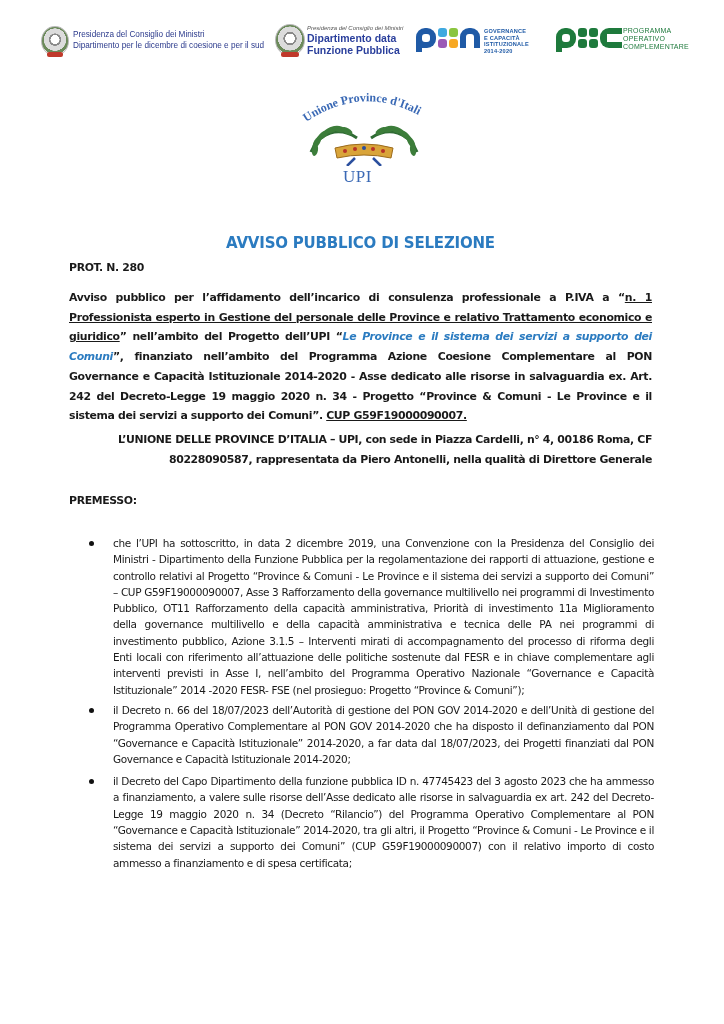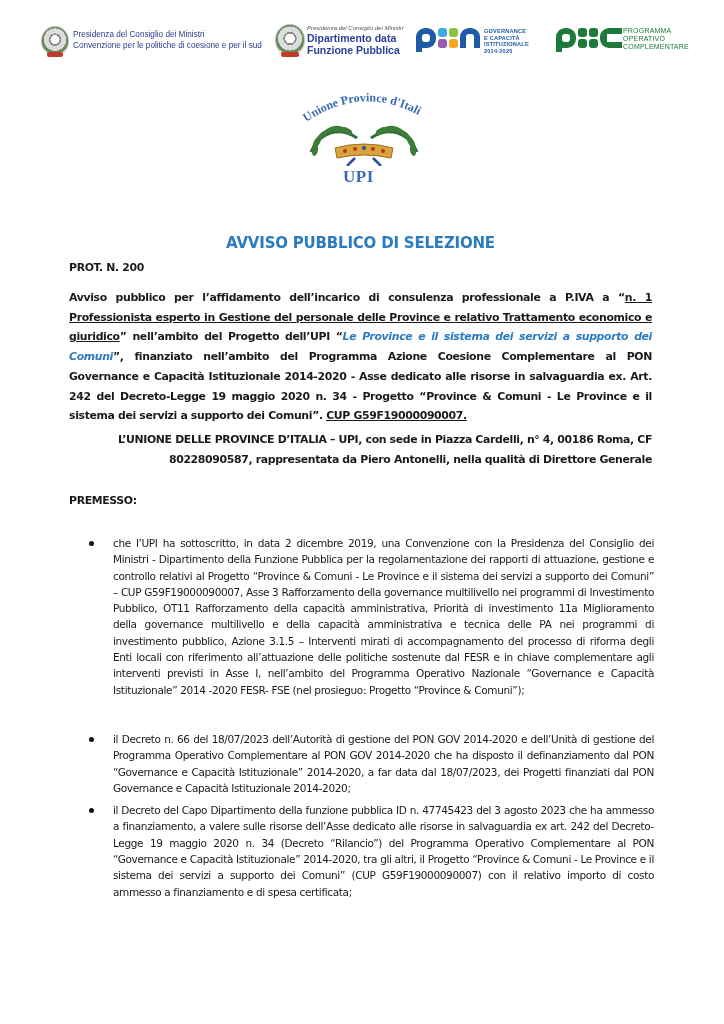--- a/index.html
+++ b/index.html
@@ -30,21 +30,21 @@
 
   .poc-mark { position:absolute; display:flex; align-items:center; gap:2px; }
   .poc-p { width:20px; height:20px; background:#1e7a3c; border-radius:9px 9px 9px 0; position:relative; }
   .poc-p::after { content:""; position:absolute; left:6px; top:6px; width:8px; height:8px; background:#fff; border-radius:3px; }
   .poc-p::before { content:""; position:absolute; left:0; top:14px; width:6px; height:10px; background:#1e7a3c; }
   .poc-o { width:20px; height:20px; display:grid; grid-template-columns:1fr 1fr; gap:2px; }
   .poc-o span { background:#1e7a3c; border-radius:3px; }
   .poc-c { width:22px; height:20px; background:#1e7a3c; border-radius:9px 0 0 9px; position:relative; }
   .poc-c::after { content:""; position:absolute; left:7px; top:6px; width:15px; height:8px; background:#fff; }
   .poc-caption { font-size:7px; line-height:8px; color:#1e7a3c; letter-spacing:0.2px; }
-  .upi-name { position:absolute; font-family:"Liberation Serif", serif; font-size:17px; color:#3a69b5; font-weight:bold; letter-spacing:0.5px; }
+  .upi-name { position:absolute; font-family:"Liberation Serif", serif; font-size:17px; color:#3a69b5; font-weight:normal; letter-spacing:0.5px; }
 
   
   .doc { position:absolute; left:69px; width:583px; font-family:"DejaVu Sans", sans-serif; }
   .title { color:#2b7bc0; font-weight:bold; font-size:15px; text-align:center; letter-spacing:-0.2px; }
   .bold { font-weight:bold; font-size:10.9px; line-height:19.7px; letter-spacing:-0.35px; }
   .justify { text-align:justify; text-align-last:left; }
   .u { text-decoration:underline; }
   .blue-it { color:#2b7bc0; font-style:italic; }
   .center { text-align:left; }
 
@@ -55,21 +55,21 @@
 </style>
 </head>
 <body>
 
 <div>
 
   <div>
     <div class="emblem" style="left:41px;top:26px;"></div>
     <div class="abs logo-text-sm" style="left:73px;top:29px;">
       <div>Presidenza del Consiglio dei Ministri</div>
-      <div>Convenzione per le politiche di coesione e per il sud</div>
+      <div>Dipartimento per le dicembre di coesione e per il sud</div>
     </div>
   </div>
 
   <div>
     <div class="emblem" style="left:275px;top:24px;width:28px;height:30px;"></div>
     <div class="abs logo-text-dfp" style="left:307px;top:24px;">
       <span class="tiny">Presidenza del Consiglio dei Ministri</span>
       <div>Dipartimento data</div>
       <div>Funzione Pubblica</div>
     </div>
@@ -155,34 +155,34 @@
 
     <path d="M50,40 L42,48" stroke="#2b4f9e" stroke-width="2.5"></path>
     <path d="M68,40 L76,48" stroke="#2b4f9e" stroke-width="2.5"></path>
     <path d="M54,40 L50,48" stroke="#ffffff" stroke-width="1.5"></path>
   </svg>
   <div class="upi-name" style="left:343px;top:167px;">UPI</div>
 </div>
 
 <div class="doc title" style="top:234px;">AVVISO PUBBLICO DI SELEZIONE</div>
 
-<div class="doc bold" style="top:258px;">PROT. N. 200</div>
+<div class="doc bold" style="top:258px;">PROT. N. 280</div>
 
 <div class="doc bold justify" style="top:288px;"><span>Avviso pubblico per l’affidamento dell’incarico di consulenza professionale a P.IVA a “</span><span class="u">n. 1 Professionista esperto in Gestione del personale delle Province e relativo Trattamento economico e giuridico</span><span>” nell’ambito del Progetto dell’UPI “</span><span class="blue-it">Le Province e il sistema dei servizi a supporto dei Comuni</span><span>”, finanziato nell’ambito del Programma Azione Coesione Complementare al PON Governance e Capacità Istituzionale 2014-2020 - Asse dedicato alle risorse in salvaguardia ex. Art. 242 del Decreto-Legge 19 maggio 2020 n. 34 - Progetto “Province &amp; Comuni - Le Province e il sistema dei servizi a supporto dei Comuni”. </span><span class="u">CUP G59F19000090007.</span></div>
 
 <div class="doc bold" style="top:430px;text-align:right;">L’UNIONE DELLE PROVINCE D’ITALIA – UPI, con sede in Piazza Cardelli, n° 4, 00186 Roma, CF 80228090587, rappresentata da Piero Antonelli, nella qualità di Direttore Generale</div>
 
 <div class="doc bold center" style="top:491px;font-weight:bold;">PREMESSO:</div>
 
 <div class="bullet-list" style="top:535px;">
   <div class="bullet-item">
     <span class="bullet-dot"></span>
     <span>che l’UPI ha sottoscritto, in data 2 dicembre 2019, una Convenzione con la Presidenza del Consiglio dei Ministri - Dipartimento della Funzione Pubblica per la regolamentazione dei rapporti di attuazione, gestione e controllo relativi al Progetto “Province &amp; Comuni - Le Province e il sistema dei servizi a supporto dei Comuni” – CUP G59F19000090007, Asse 3 Rafforzamento della governance multilivello nei programmi di Investimento Pubblico, OT11 Rafforzamento della capacità amministrativa, Priorità di investimento 11a Miglioramento della governance multilivello e della capacità amministrativa e tecnica delle PA nei programmi di investimento pubblico, Azione 3.1.5 – Interventi mirati di accompagnamento del processo di riforma degli Enti locali con riferimento all’attuazione delle politiche sostenute dal FESR e in chiave complementare agli interventi previsti in Asse I, nell’ambito del Programma Operativo Nazionale “Governance e Capacità Istituzionale” 2014 -2020 FESR- FSE (nel prosieguo: Progetto “Province &amp; Comuni”);</span>
   </div>
-  <div class="bullet-item" style="margin-top:33px;">
+  <div class="bullet-item" style="margin-top:4px;">
     <span class="bullet-dot"></span>
     <span>il Decreto n. 66 del 18/07/2023 dell’Autorità di gestione del PON GOV 2014-2020 e dell’Unità di gestione del Programma Operativo Complementare al PON GOV 2014-2020 che ha disposto il definanziamento dal PON “Governance e Capacità Istituzionale” 2014-2020, a far data dal 18/07/2023, dei Progetti finanziati dal PON Governance e Capacità Istituzionale 2014-2020;</span>
   </div>
   <div class="bullet-item" style="margin-top:6px;">
     <span class="bullet-dot"></span>
     <span>il Decreto del Capo Dipartimento della funzione pubblica ID n. 47745423 del 3 agosto 2023 che ha ammesso a finanziamento, a valere sulle risorse dell’Asse dedicato alle risorse in salvaguardia ex art. 242 del Decreto-Legge 19 maggio 2020 n. 34 (Decreto “Rilancio”) del Programma Operativo Complementare al PON “Governance e Capacità Istituzionale” 2014-2020, tra gli altri, il Progetto “Province &amp; Comuni - Le Province e il sistema dei servizi a supporto dei Comuni” (CUP G59F19000090007) con il relativo importo di costo ammesso a finanziamento e di spesa certificata;</span>
   </div>
 </div>
 
 </body></html>

